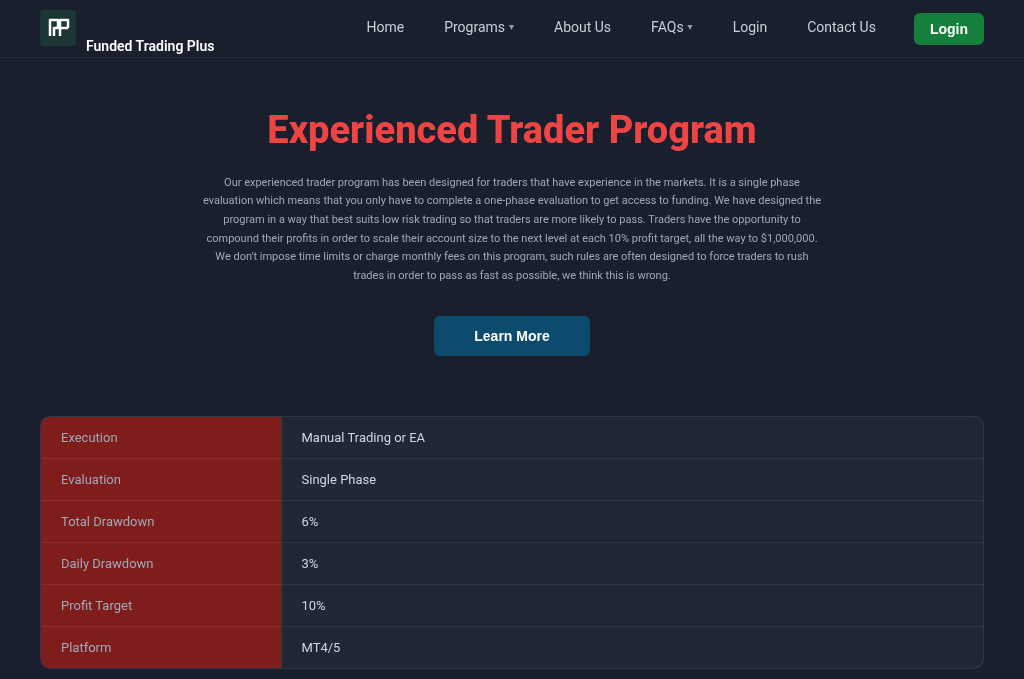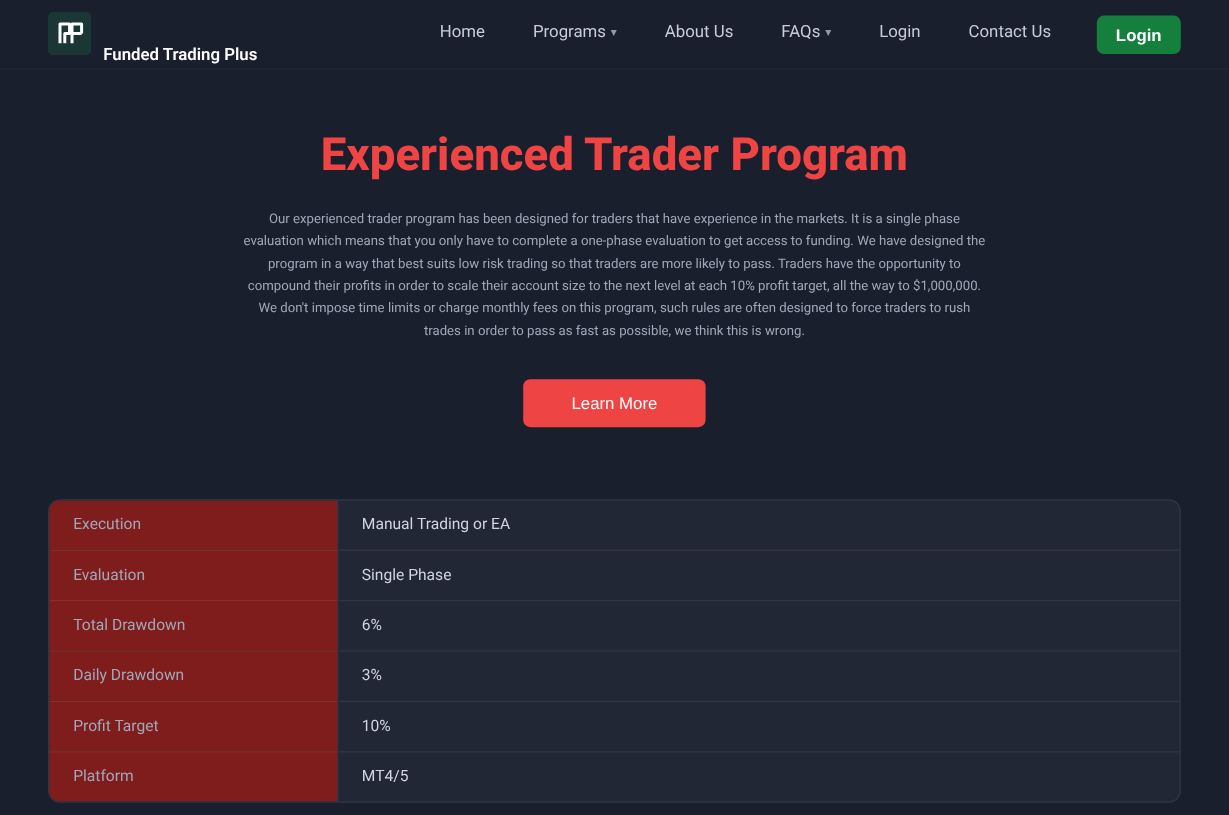--- a/index.html
+++ b/index.html
@@ -87,27 +87,27 @@
     .hero p {
       font-size: 11px;
       color: #a0a8b8;
       line-height: 1.7;
       margin-bottom: 30px;
       max-width: 640px;
       margin-left: auto;
       margin-right: auto;
     }
     .learn-more-btn {
-      background-color: #ef4444;
+      background-color: #0c4a6e;
       color: #ffffff;
       border: none;
       padding: 12px 40px;
       border-radius: 6px;
       font-size: 14px;
-      font-weight: 400;
+      font-weight: 700;
       cursor: pointer;
     }
 
     
     .table-section {
       padding: 20px 40px 40px;
     }
     .table-wrapper {
       background-color: #222736;
       border-radius: 10px;

